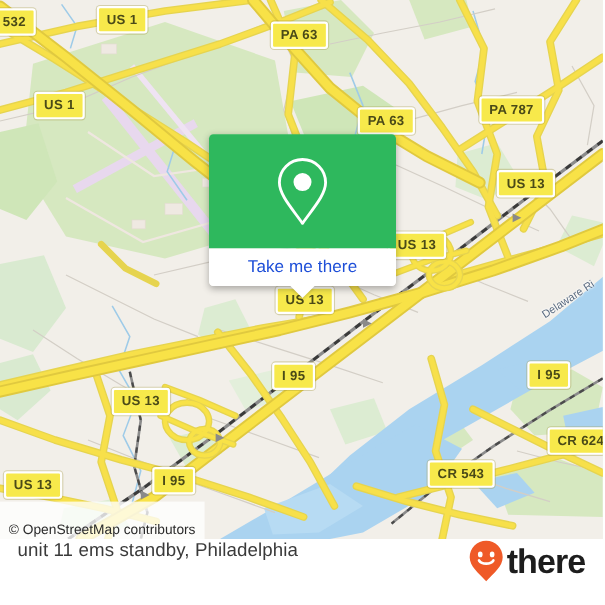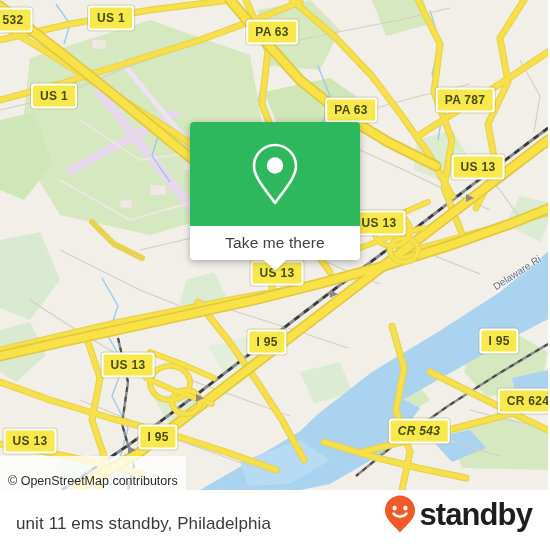--- a/index.html
+++ b/index.html
@@ -91,21 +91,21 @@
   #popup-footer {
     position: relative;
     background: #ffffff;
     height: 34px;
     border-radius: 0 0 4px 4px;
     display: flex;
     align-items: center;
     justify-content: center;
   }
   #popup-footer-label {
-    color: #404040;
+    color: #1d4ed8;
     font-family: "Liberation Sans", sans-serif;
     font-size: 15.5px;
     letter-spacing: 0.1px;
   }
   #popup-tail {
     position: absolute;
     left: 50%;
     bottom: -11px;
     margin-left: -11px;
     width: 0;
@@ -134,21 +134,21 @@
 
   
   #bottom-bar {
     position: absolute;
     left: 0;
     top: 490px;
     width: 550px;
     height: 60px;
     background: #ffffff;
     display: flex;
-    align-items: flex-end;
+    align-items: flex-start;
     justify-content: space-between;
     padding: 0 18px 16px 16px;
     box-sizing: border-box;
   }
   #place-title {
     color: #3a3a3a;
     font-family: "Liberation Sans", sans-serif;
     font-size: 17px;
     letter-spacing: 0.1px;
     white-space: nowrap;
@@ -393,21 +393,21 @@
         <div class="shield" style="left: 54px; top: 96px;">US 1</div>
         <div class="shield" style="left: 351px; top: 110px;">PA 63</div>
         <div class="shield" style="left: 465px; top: 100px;">PA 787</div>
         <div class="shield" style="left: 478px; top: 167px;">US 13</div>
         <div class="shield" style="left: 379px; top: 223px;">US 13</div>
         <div class="shield" style="left: 277px; top: 273px;">US 13</div>
         <div class="shield" style="left: 267px; top: 342px;">I 95</div>
         <div class="shield" style="left: 128px; top: 365px;">US 13</div>
         <div class="shield" style="left: 499px; top: 341px;">I 95</div>
         <div class="shield" style="left: 528px; top: 401px;">CR 624</div>
-        <div class="shield" style="left: 419px; top: 431px; font-style: italic;">CR 543</div>
+        <div class="shield" style="left: 419px; top: 431px;">CR 543</div>
         <div class="shield" style="left: 30px; top: 441px;">US 13</div>
         <div class="shield" style="left: 158px; top: 437px;">I 95</div>
       </div>
 
     <div id="water-label-layer">
         <div class="water-label" style="left: 494px; top: 282px; transform: rotate(-33deg);">Delaware Ri</div>
       </div>
 
     <div id="popup-card">
       <div id="popup-green">
@@ -428,17 +428,17 @@
   <div id="bottom-bar">
     <div id="place-title">unit 11 ems standby, Philadelphia</div>
 
     <div id="brand-logo">
       <svg width="34" height="40" viewBox="0 0 34 40">
         <path d="M17 1.5 C8.7 1.5 2 8.2 2 16.5 C2 25 10 30.5 17 38.5 C24 30.5 32 25 32 16.5 C32 8.2 25.3 1.5 17 1.5 Z" fill="#ef5a28"></path>
         <ellipse cx="11.6" cy="14" rx="2.1" ry="2.6" fill="#ffffff"></ellipse>
         <ellipse cx="22.4" cy="14" rx="2.1" ry="2.6" fill="#ffffff"></ellipse>
         <path d="M10.5 19.5 C13 23.4 21 23.4 23.5 19.5" fill="none" stroke="#ffffff" stroke-width="2.4" stroke-linecap="round"></path>
       </svg>
-      <span id="brand-wordmark">standby</span>
+      <span id="brand-wordmark">there</span>
     </div>
   </div>
 
 </div>
 
 </body></html>

